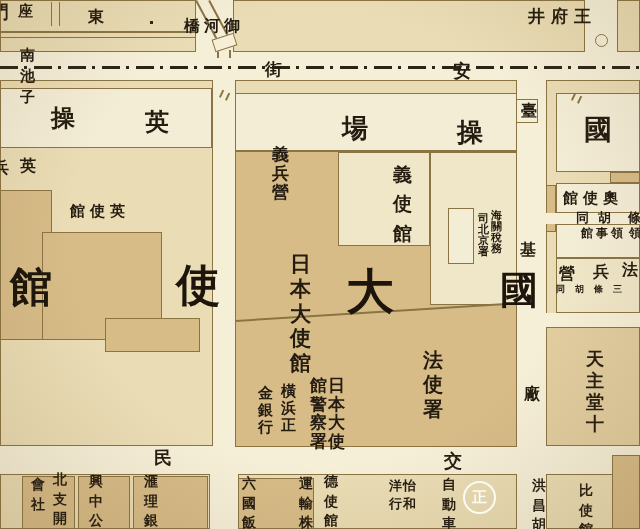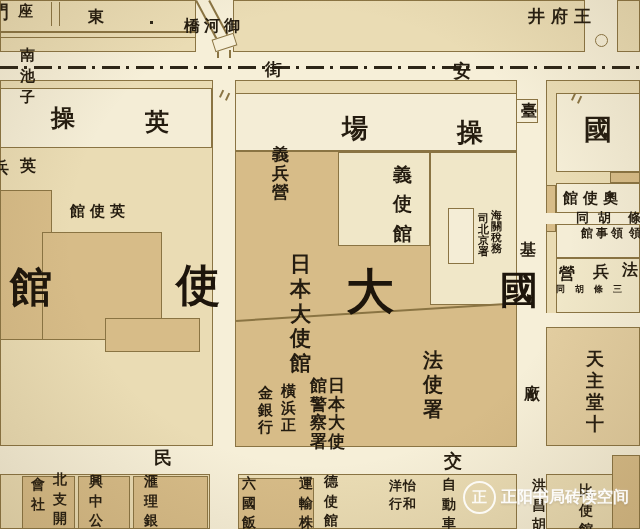--- a/index.html
+++ b/index.html
@@ -139,16 +139,15 @@
     <div class="lbl v" style="left: 388px; top: 477px; font-size: 13px; line-height: 1.35; width: 15px;">洋行</div>
     <div class="lbl v" style="left: 441px; top: 475px; font-size: 14px; line-height: 1.4; width: 16px;">自動車</div>
     <div class="lbl v" style="left: 531px; top: 476px; font-size: 14px; line-height: 1.4; width: 16px;">洪昌胡</div>
     <div class="lbl v" style="left: 578px; top: 481px; font-size: 14px; line-height: 1.4; width: 16px;">比使館</div>
   </div>
 
 <div id="watermark">
   <div class="wm-logo">
     <span>正</span>
   </div>
-  <div class="wm-text">正阳书局砖读空间</div>
 </div>
 
 <div id="vignette"></div>
 
 </body></html>

